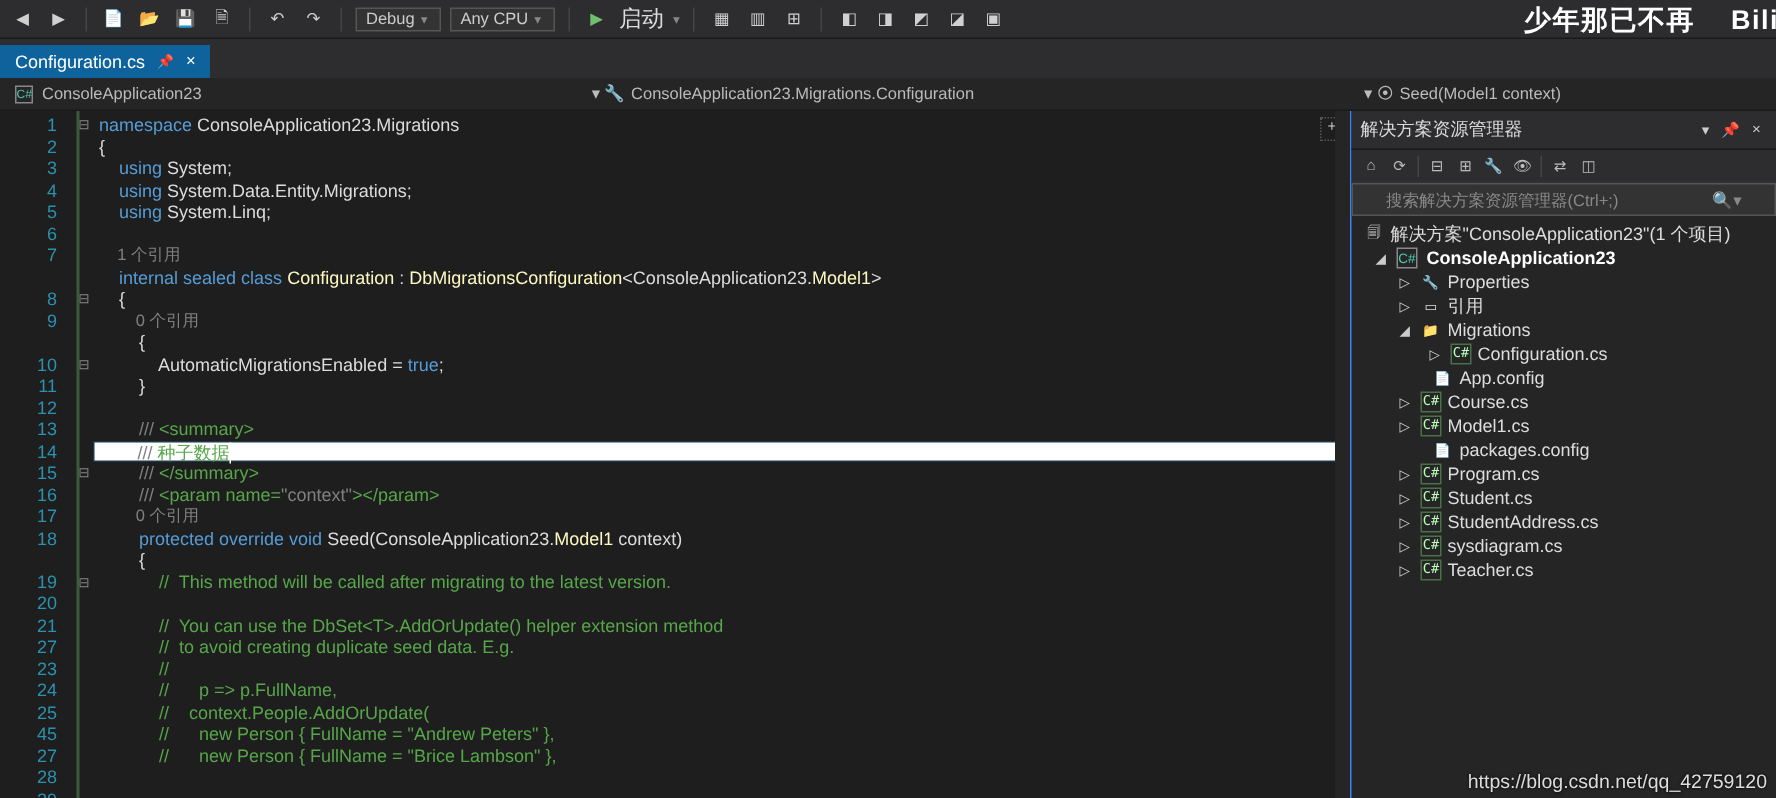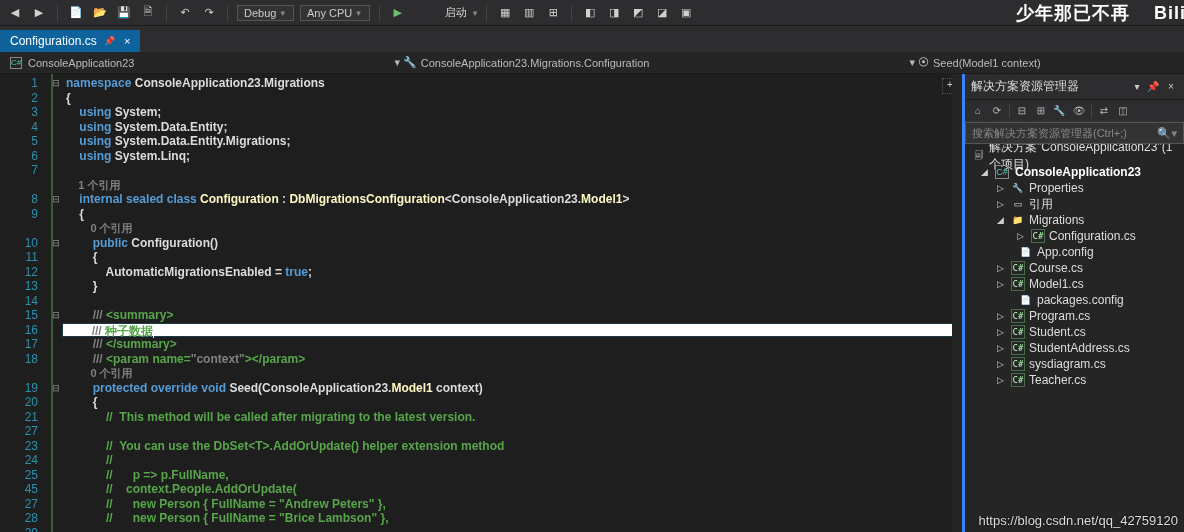--- a/index.html
+++ b/index.html
@@ -17,31 +17,31 @@
 .tab .close { font-size:11px; }
 .crumb { height:22px; background:#252526; display:flex; align-items:center; padding:0 10px; font-size:11px; color:#bbb; border-bottom:1px solid #1a1a1a; gap:260px; }
 .crumb span.part { display:flex; align-items:center; gap:4px; }
 .main { display:flex; height:calc(100% - 74px); }
 .editor { flex:1; background:#1e1e1e; display:flex; position:relative; font-family:Consolas,monospace; font-size:12px; overflow:hidden; }
 .gutter { width:48px; background:#1e1e1e; text-align:right; padding-top:2px; color:#2b91af; }
 .gutter div { height:14.5px; line-height:14.5px; padding-right:10px; }
 .fold { width:16px; padding-top:2px; }
 .fold div { height:14.5px; line-height:14.5px; text-align:center; color:#888; font-size:9px; }
 .code { flex:1; padding-top:2px; position:relative; }
-.code .ln { height:14.5px; line-height:14.5px; white-space:pre; padding-left:2px;font-weight:bold; }
+.code .ln { height:14.5px; line-height:14.5px; white-space:pre; padding-left:2px; }
 .cursor-ln { background:#ffffff; border:1px solid #1a3a4a; margin-left:-2px; padding-left:1px; }
 .addicon { position:absolute; right:4px; top:4px; color:#ccc; width:16px; height:16px; border:1px dotted #555; font-size:10px; text-align:center; }
 .markbar { position:absolute; right:0; top:0; bottom:0; width:10px; background:#252526; }
-.side { width:222px; background:#252526; border-left:3px solid #3b82f6; display:flex; flex-direction:column; }
+.side { width:284px; background:#252526; border-left:1px solid #3b82f6; display:flex; flex-direction:column; }
 .side-hd { height:26px; background:#2d2d30; display:flex; align-items:center; justify-content:space-between; padding:0 6px; border-bottom:1px solid #1a1a1a; font-size:12px; }
 .side-hd .btns { display:flex; gap:3px; }
 .side-hd .btns span { width:14px; height:14px; display:flex; align-items:center; justify-content:center; font-size:10px; color:#ccc; }
 .side-tool { height:22px; background:#2d2d30; display:flex; align-items:center; gap:5px; padding:0 6px; border-bottom:1px solid #333; }
 .side-tool span { width:14px; height:14px; display:flex; align-items:center; justify-content:center; color:#bbb; font-size:10px; }
-.side-search { height:22px; background:#333; border:1px solid #555; margin:0; display:flex; align-items:center; padding:0 6px; color:#888; font-size:11px; }
+.side-search { height:22px; background:#333; border:1px solid #555; margin:0; display:flex; align-items:center; padding:0 22px; color:#888; font-size:11px; }
 .tree { flex:1; padding:4px 0; overflow:hidden; font-size:12px; color:#ddd; }
 .tree .row { height:16px; display:flex; align-items:center; gap:4px; padding-left:8px; }
 .tree .exp { width:10px; font-size:9px; color:#ccc; }
 .tree .ic { width:14px; height:14px; display:inline-flex; align-items:center; justify-content:center; font-size:9px; }
 .tree .bold { font-weight:bold; color:#fff; }
 .cs { color:#b8ffb8; font-family:Consolas,monospace; font-size:8px; border:1px solid #4a704a; padding:0 1px; }
 .fd { color:#f0c674; }
 .kw { color:#569cd6; }
 .ty { color:#fef9c3; }
 .cm { color:#57a64a; }
@@ -64,21 +64,21 @@
   <span class="tb-btn">💾</span>
   <span class="tb-btn">🗎</span>
   <span class="tb-sep"></span>
   <span class="tb-btn">↶</span>
   <span class="tb-btn">↷</span>
   <span class="tb-sep"></span>
   <div class="tb-sel">Debug</div>
   <div class="tb-sel">Any CPU</div>
   <span class="tb-sep"></span>
   <span class="tb-btn play">▶</span>
-  <span style="font-size:11px;margin-left:32px;">启动</span>
+  <span style="font-size:15px;">启动</span>
   <span style="font-size:9px;color:#888;">▾</span>
   <span class="tb-sep"></span>
   <span class="tb-btn">▦</span>
   <span class="tb-btn">▥</span>
   <span class="tb-btn">⊞</span>
   <span class="tb-sep"></span>
   <span class="tb-btn">◧</span>
   <span class="tb-btn">◨</span>
   <span class="tb-btn">◩</span>
   <span class="tb-btn">◪</span>
@@ -171,43 +171,42 @@
         <div></div>
         <div></div>
         <div></div>
         <div></div>
       <div></div>
     </div>
     <div class="code">
       <div class="ln"><span class="kw">namespace</span> ConsoleApplication23.Migrations</div>
       <div class="ln">{</div>
       <div class="ln">    <span class="kw">using</span> System;</div>
-      <div class="ln">    <span class="kw">using</span> System.Data.Entity;</div>
       <div class="ln">    <span class="kw">using</span> System.Data.Entity.Migrations;</div>
       <div class="ln">    <span class="kw">using</span> System.Linq;</div>
       <div class="ln"></div>
       <div class="ln ref">    1 个引用</div>
       <div class="ln">    <span class="kw">internal sealed class</span> <span class="ty">Configuration</span> : <span class="ty">DbMigrationsConfiguration</span>&lt;ConsoleApplication23.<span class="ty">Model1</span>&gt;</div>
       <div class="ln">    {</div>
       <div class="ln ref">        0 个引用</div>
-      <div class="ln">        <span class="kw">public</span> Configuration()</div>
       <div class="ln">        {</div>
       <div class="ln">            AutomaticMigrationsEnabled = <span class="kw">true</span>;</div>
       <div class="ln">        }</div>
       <div class="ln"></div>
       <div class="ln"><span class="xd">        /// </span><span class="cm">&lt;summary&gt;</span></div>
       <div class="ln cursor-ln"><span class="xd">        /// </span><span class="cm">种子数据</span><span style="border-left:1px solid #fff;height:12px;"></span></div>
       <div class="ln"><span class="xd">        /// </span><span class="cm">&lt;/summary&gt;</span></div>
       <div class="ln"><span class="xd">        /// </span><span class="cm">&lt;param name=</span><span class="xd">"context"</span><span class="cm">&gt;&lt;/param&gt;</span></div>
       <div class="ln ref">        0 个引用</div>
       <div class="ln">        <span class="kw">protected override void</span> Seed(ConsoleApplication23.<span class="ty">Model1</span> context)</div>
       <div class="ln">        {</div>
       <div class="ln cm">            //  This method will be called after migrating to the latest version.</div>
       <div class="ln"></div>
       <div class="ln cm">            //  You can use the DbSet&lt;T&gt;.AddOrUpdate() helper extension method</div>
+      <div class="ln cm">            //  to avoid creating duplicate seed data. E.g.</div>
       <div class="ln cm">            //</div>
       <div class="ln cm">            //      p =&gt; p.FullName,</div>
       <div class="ln cm">            //    context.People.AddOrUpdate(</div>
       <div class="ln cm">            //      new Person { FullName = "Andrew Peters" },</div>
       <div class="ln cm">            //      new Person { FullName = "Brice Lambson" },</div>
 
     </div>
     <div class="addicon">+</div>
     <div class="markbar"></div>
   </div>

